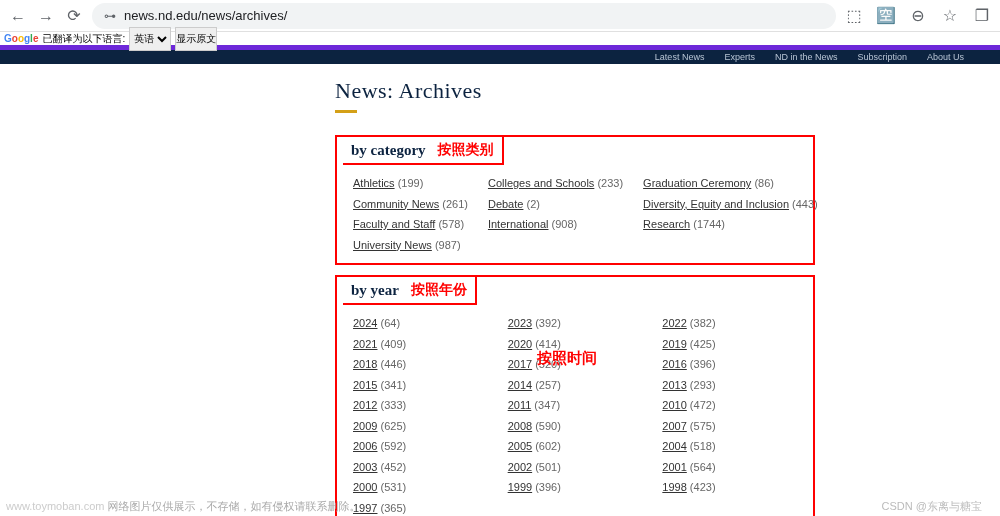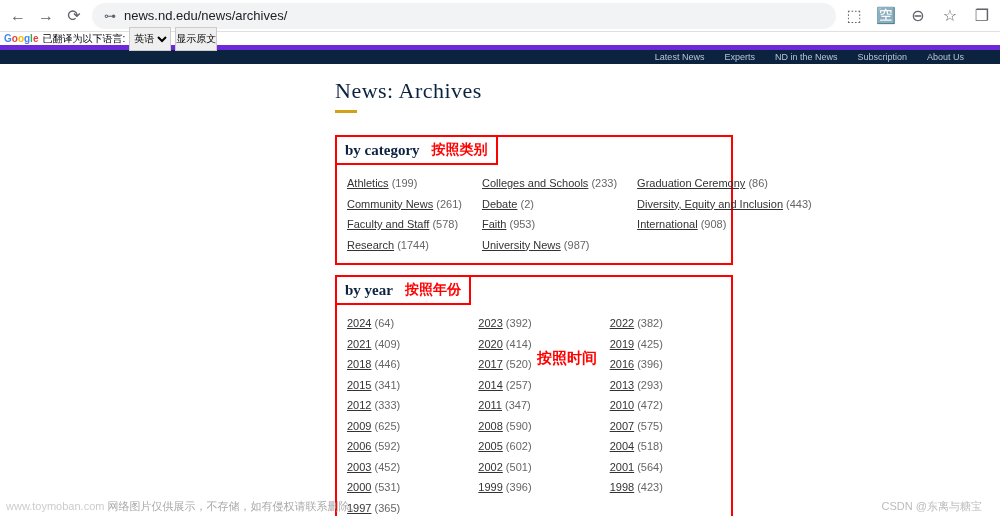--- a/index.html
+++ b/index.html
@@ -20,21 +20,21 @@
 
 
 .navstrip { height: 14px; background: #0c2340; display: flex; justify-content: flex-end; padding-right: 36px; gap: 20px; align-items: center; }
 .navstrip span { color: #b8c4d4; font-size: 9px; }
 
 
 .content { padding: 14px 0 0 335px; font-size: 12px; }
 .page-title { font-family: Georgia, serif; font-weight: normal; font-size: 22px; color: #0c2340; letter-spacing: 0.5px; }
 .title-underline { width: 22px; height: 3px; background: #d4a017; margin-top: 6px; margin-bottom: 22px; }
 
-.section { border: 2px solid #ff0000; padding: 8px 10px 10px; margin-bottom: 10px; width: 398px; position: relative; }
+.section { border: 2px solid #ff0000; padding: 8px 16px 10px; margin-bottom: 10px; width: 480px; position: relative; }
 .sec-header { display: flex; align-items: center; gap: 12px; border: 2px solid #ff0000; padding: 4px 8px; margin: -8px -10px 10px -10px; width: fit-content; border-right: 2px solid #ff0000; border-bottom: 2px solid #ff0000; border-top: none; border-left: none; }
 .section:first-of-type .sec-header { margin-left: -10px; margin-top: -8px; }
 .sec-title { font-family: Georgia, serif; font-weight: bold; font-size: 15px; color: #0c2340; }
 .sec-anno { color: #ff0000; font-weight: bold; font-size: 14px; font-family: "Microsoft YaHei", sans-serif; }
 
 .cols { display: grid; grid-template-columns: 1fr 1fr 1fr; gap: 4px 20px; }
 .item { font-size: 11px; line-height: 1.5; white-space: nowrap; }
 .item a { color: #333; text-decoration: underline; }
 .item .cnt { color: #666; }
 
@@ -89,21 +89,20 @@
       <span class="sec-anno">按照类别</span>
     </div>
     <div class="cols">
         <div class="item"><a href="#">Athletics</a><span class="cnt"> (199)</span></div>
         <div class="item"><a href="#">Colleges and Schools</a><span class="cnt"> (233)</span></div>
         <div class="item"><a href="#">Graduation Ceremony</a><span class="cnt"> (86)</span></div>
         <div class="item"><a href="#">Community News</a><span class="cnt"> (261)</span></div>
         <div class="item"><a href="#">Debate</a><span class="cnt"> (2)</span></div>
         <div class="item"><a href="#">Diversity, Equity and Inclusion</a><span class="cnt"> (443)</span></div>
         <div class="item"><a href="#">Faculty and Staff</a><span class="cnt"> (578)</span></div>
-        <div class="item"><a href="#">Faith</a><span class="cnt"> (953)</span></div>
         <div class="item"><a href="#">International</a><span class="cnt"> (908)</span></div>
         <div class="item"><a href="#">Research</a><span class="cnt"> (1744)</span></div>
         <div class="item"><a href="#">University News</a><span class="cnt"> (987)</span></div>
         <div class="item"></div>
       </div>
   </div>
 
   <div class="section" style="position:relative;">
     <div class="sec-header">
       <span class="sec-title">by year</span>

